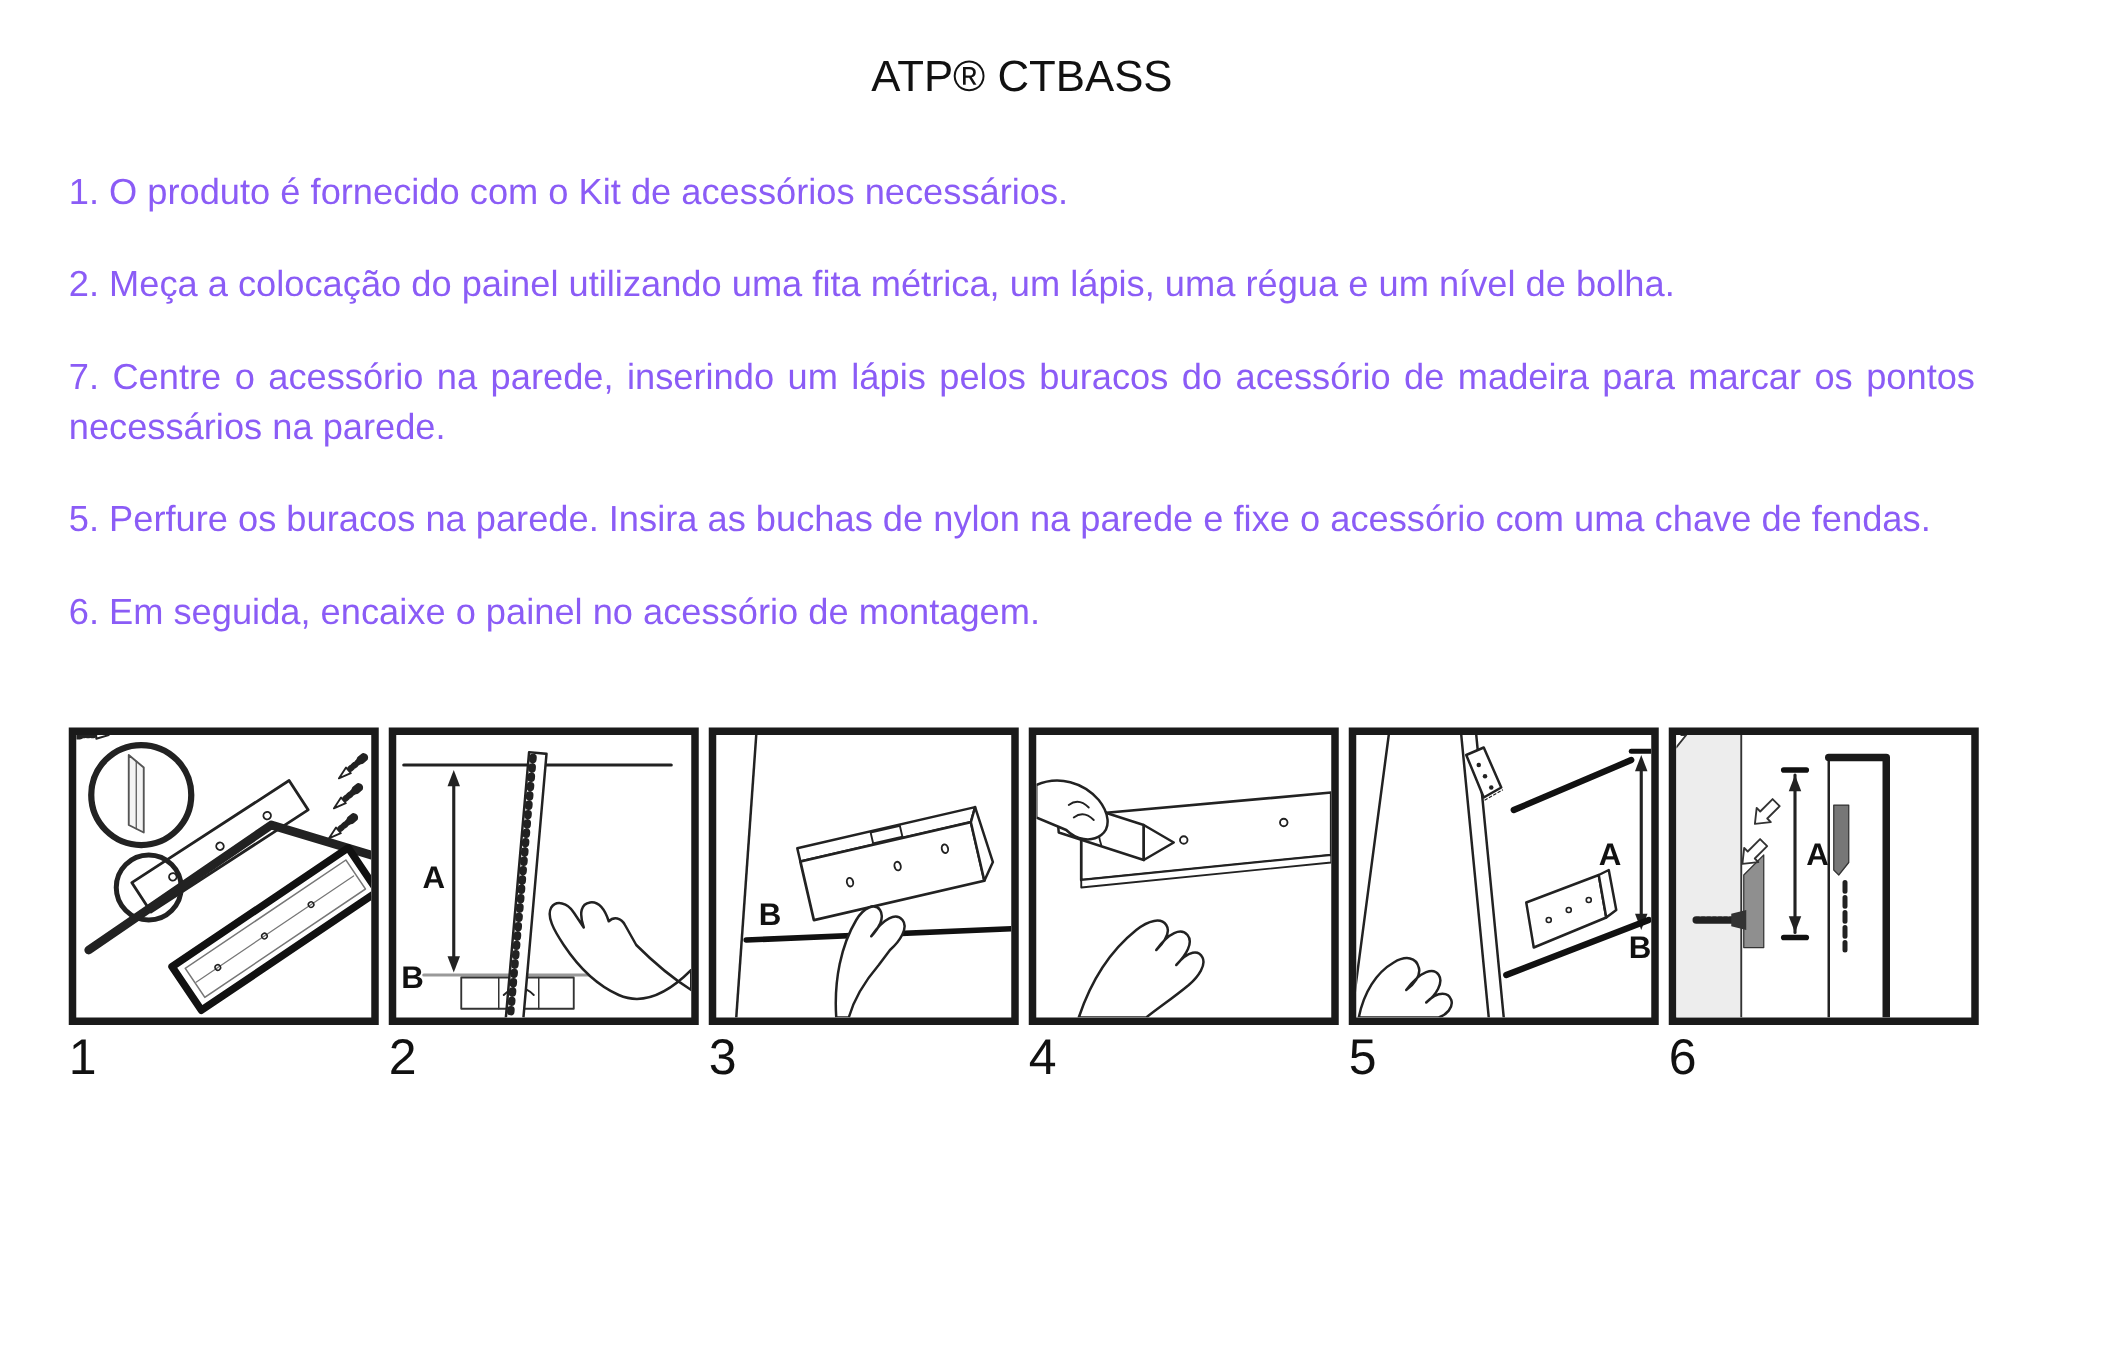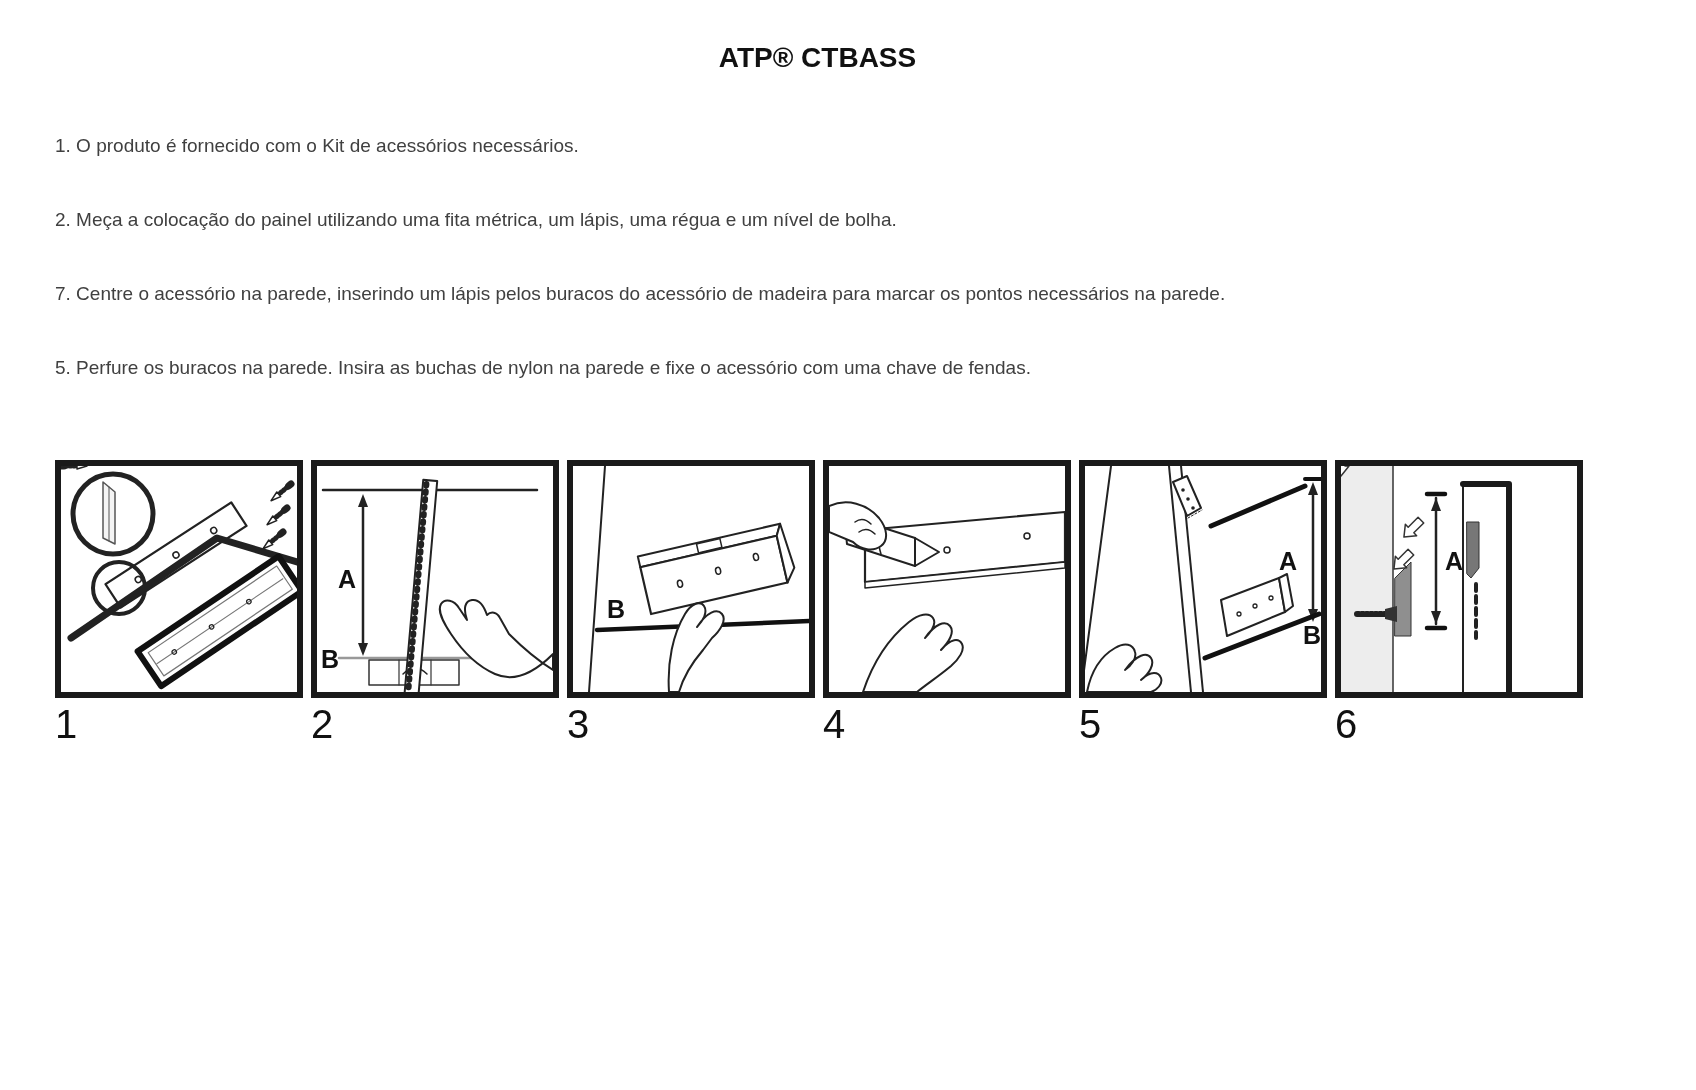--- a/index.html
+++ b/index.html
@@ -14,32 +14,32 @@
   }
   .page {
     box-sizing: border-box;
     width: 1696px;
     height: 1090px;
     padding: 0 116px 0 55px;
   }
   .title {
     margin: 42px 0 0 0;
     text-align: center;
-    font-size: 28px;
-    font-weight: 700;
+    font-size: 35px;
+    font-weight: 400;
     letter-spacing: 0px;
     color: #111;
   }
   .steps { margin-top: 52px; }
   .step {
-    font-size: 19px;
+    font-size: 29px;
     line-height: 40px;
     margin: 0 0 34px 0;
     text-align: justify;
-    color: #404040;
+    color: #8b5cf6;
   }
   .figures {
     display: flex;
     gap: 8px;
     margin-top: 72px;
   }
   .figure { width: 248px; flex: 0 0 auto; }
   .frame {
     box-sizing: border-box;
     width: 248px;
@@ -69,20 +69,21 @@
 
 <div class="page">
 
   <h1 class="title">ATP® CTBASS</h1>
 
   <div class="steps">
     <p class="step">1. O produto é fornecido com o Kit de acessórios necessários.</p>
     <p class="step">2. Meça a colocação do painel utilizando uma fita métrica, um lápis, uma régua e um nível de bolha.</p>
     <p class="step">7. Centre o acessório na parede, inserindo um lápis pelos buracos do acessório de madeira para marcar os pontos necessários na parede.</p>
     <p class="step">5. Perfure os buracos na parede. Insira as buchas de nylon na parede e fixe o acessório com uma chave de fendas.</p>
+    <p class="step">6. Em seguida, encaixe o painel no acessório de montagem.</p>
   </div>
 
   <div class="figures">
 
     <div class="figure">
       <div class="frame">
         <svg viewBox="0 0 236 226">
 
           <circle cx="52" cy="48" r="40" class="ink" stroke-width="5"></circle>
           <g>

